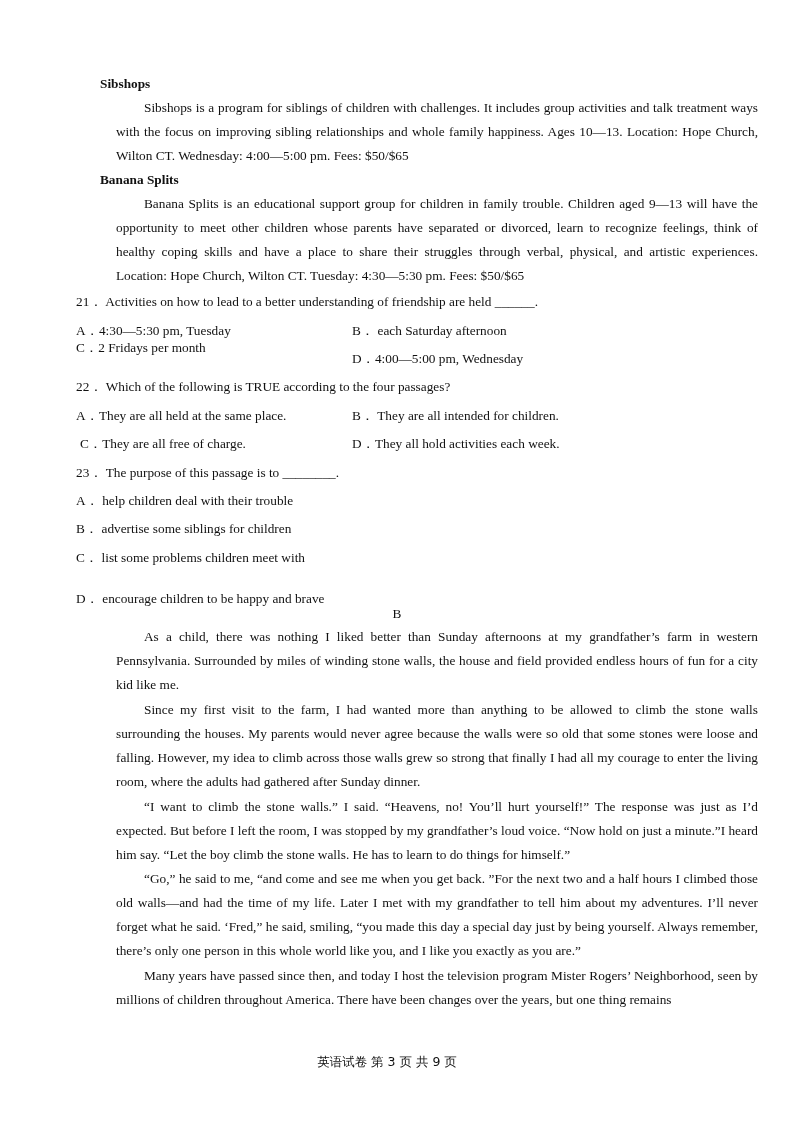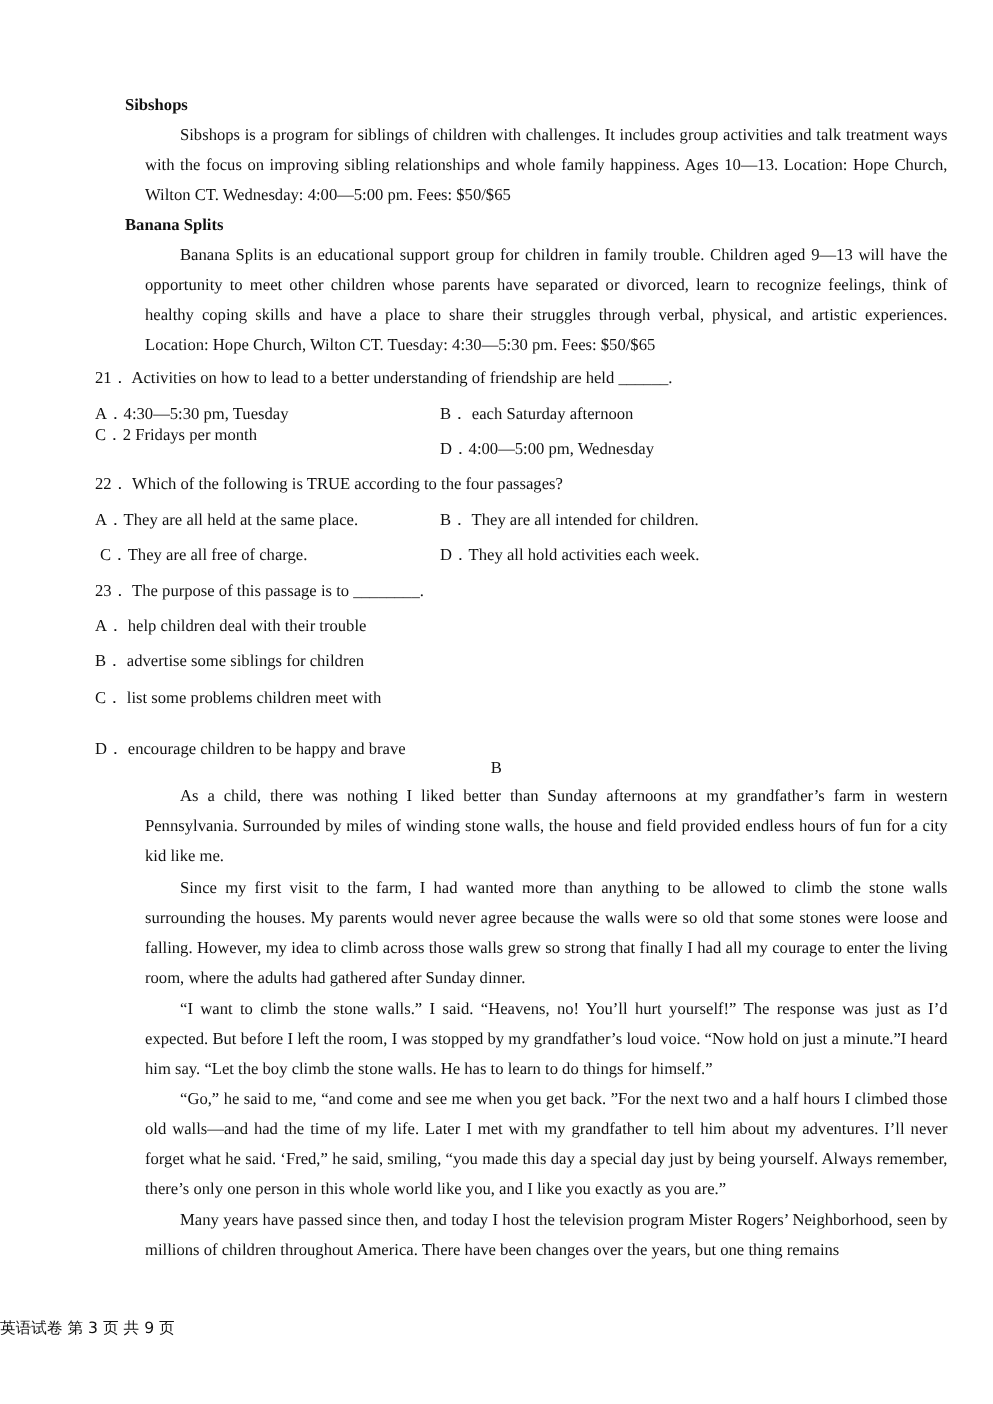--- a/index.html
+++ b/index.html
@@ -8,21 +8,21 @@
     font-family: "Liberation Serif", "DejaVu Serif", serif;
     color: #111111; font-size: 13.3px;
   }
   .page { position: absolute; left: 76px; top: 74px; width: 642px; }
   .line { position: absolute; left: 0; white-space: nowrap; line-height: 20px; }
   .heading { font-weight: bold; left: 24px; }
   .para { position: absolute; left: 0; width: 642px; text-align: justify; line-height: 24px; text-indent: 28px; margin-left: 40px; }
   .q { position: absolute; white-space: nowrap; line-height: 20px; }
   .opt { position: absolute; white-space: nowrap; line-height: 20px; }
   .section-letter { position: absolute; left: 0; width: 642px; text-align: center; line-height: 20px; }
-  .footer { position: absolute; left: 0; width: 774px; top: 1052px; font-family: "DejaVu Sans", sans-serif; font-size: 12.5px; line-height: 20px; }
+  .footer { position: absolute; left: 0; width: 774px; top: 1052px; text-align: center; font-family: "DejaVu Sans", sans-serif; font-size: 12.5px; line-height: 20px; }
 </style>
 </head>
 <body>
 
 <div class="page">
 
   <div class="line heading" style="top:0px;">Sibshops</div>
   <div class="para" style="top:22px;">Sibshops is a program for siblings of children with challenges. It includes group activities and talk treatment ways with the focus on improving sibling relationships and whole family happiness. Ages 10—13. Location: Hope Church, Wilton CT. Wednesday: 4:00—5:00 pm. Fees: $50/$65</div>
 
   <div class="line heading" style="top:96px;text-align:right;">Banana Splits</div>

